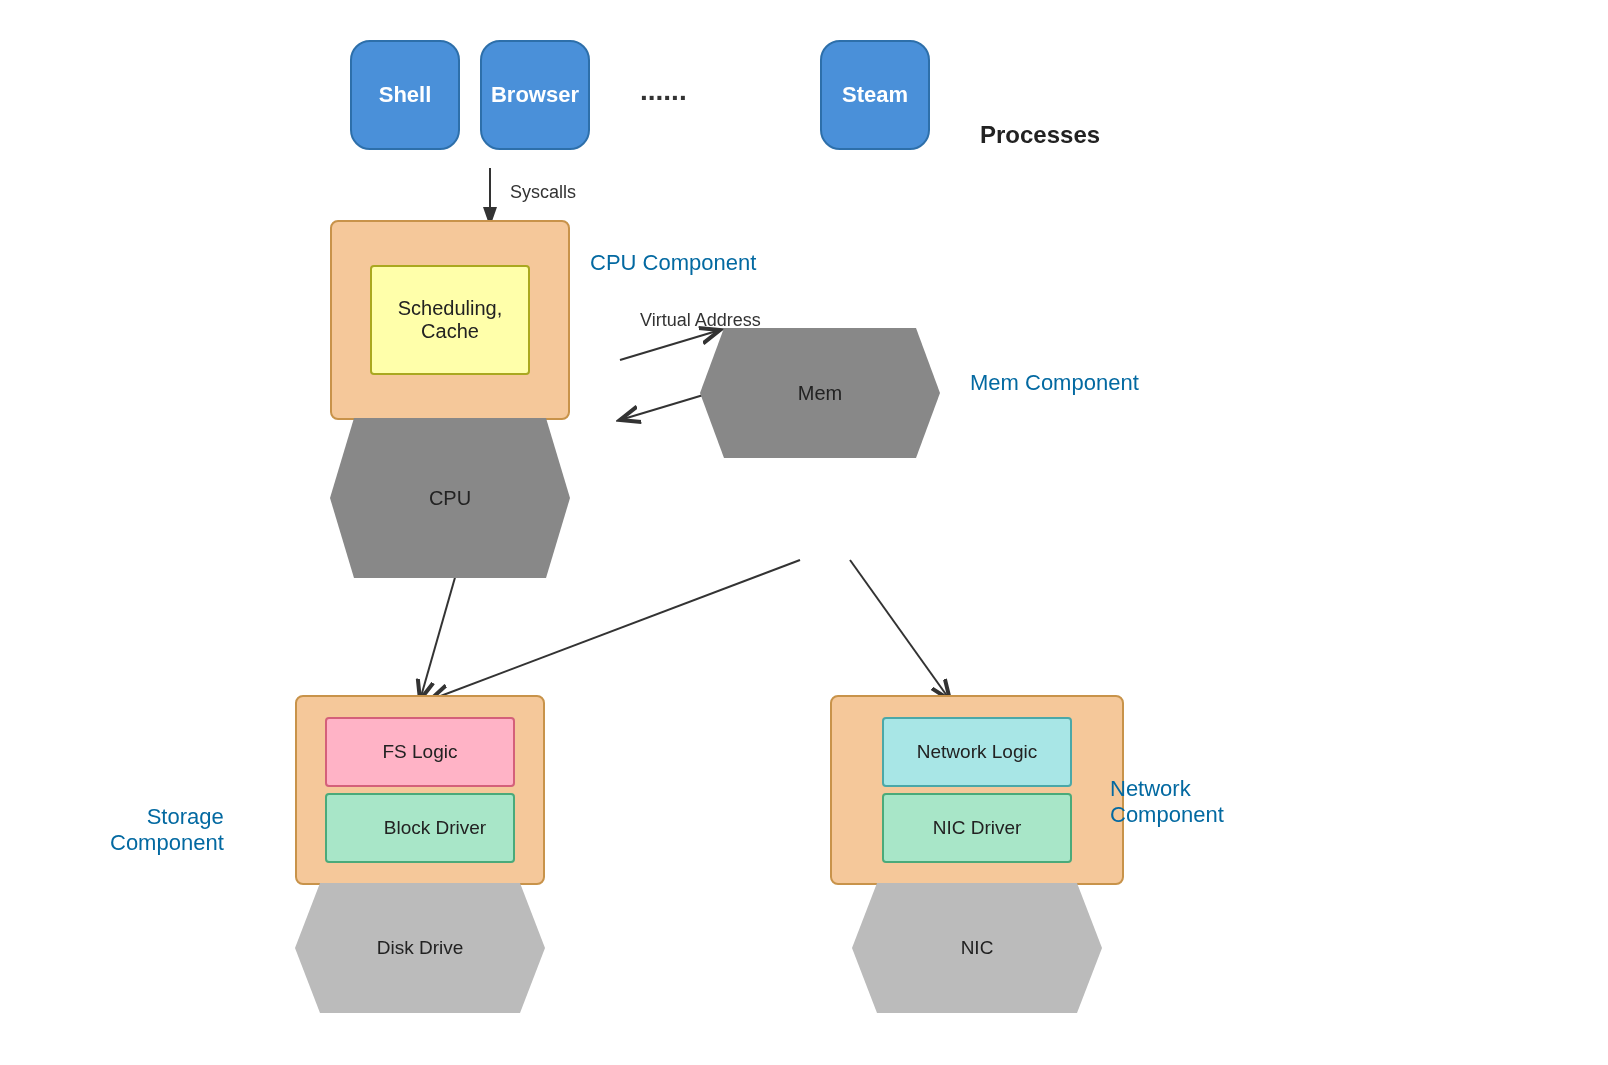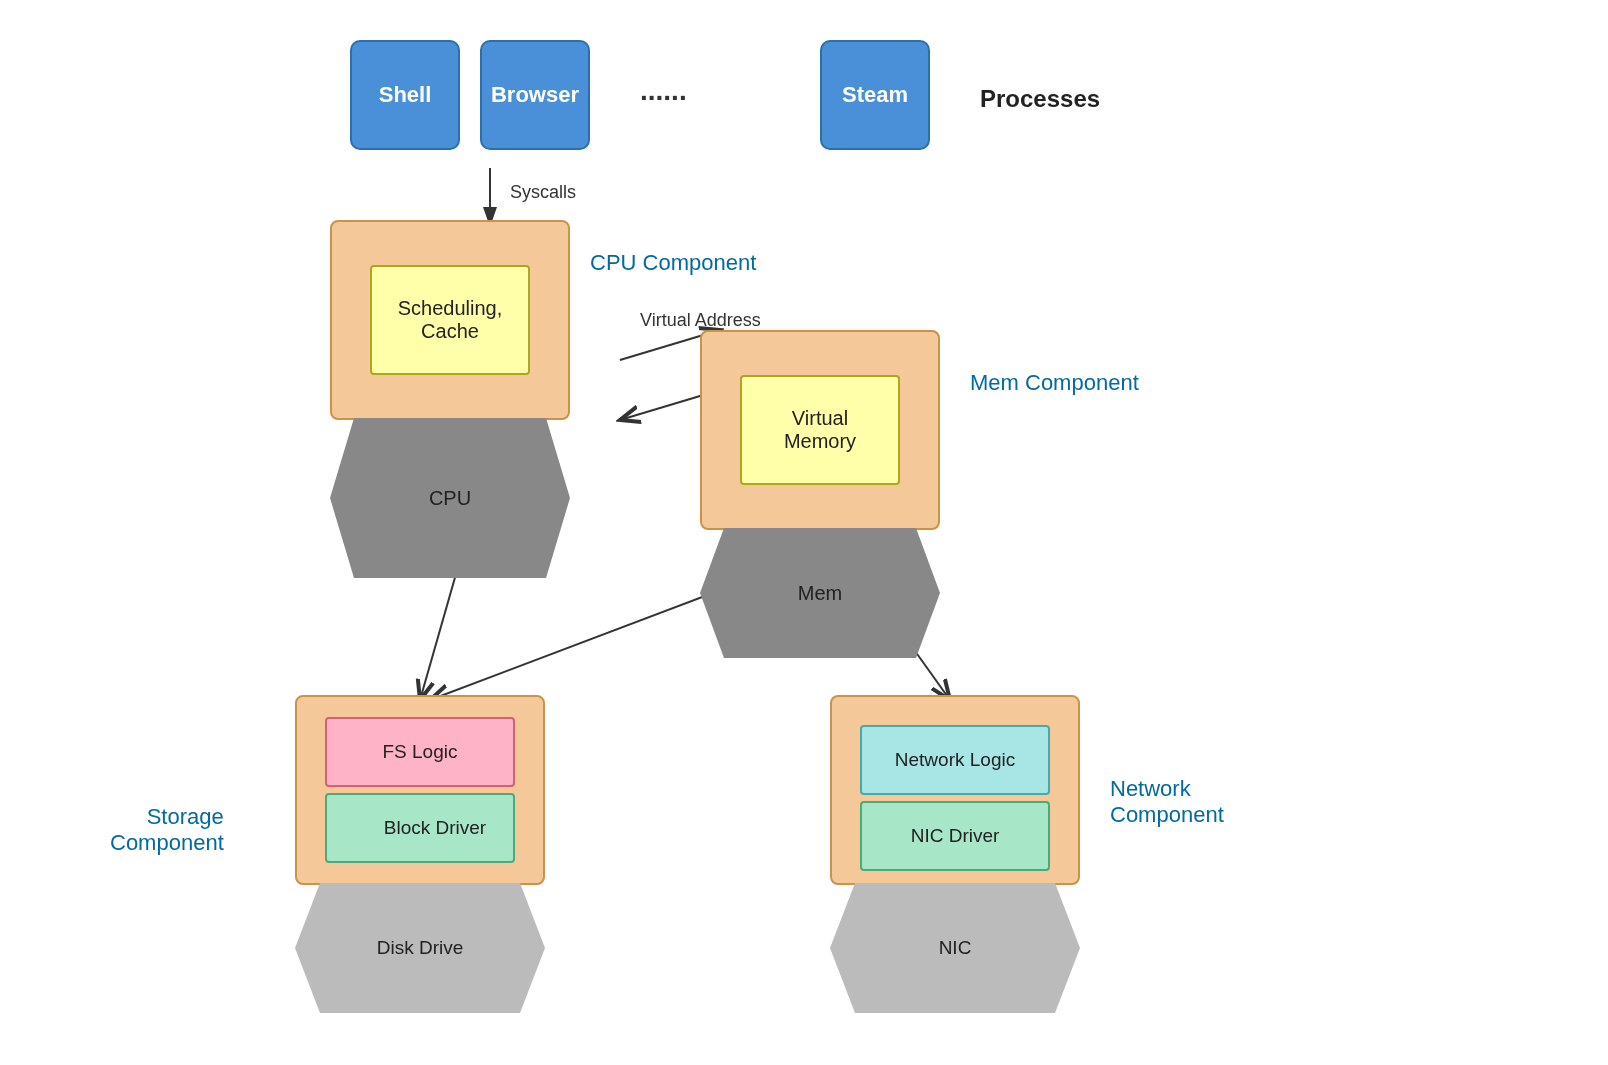--- a/index.html
+++ b/index.html
@@ -17,21 +17,21 @@
       top: 0; left: 0;
       width: 1608px;
       height: 1065px;
     }
 
     
     .process-box {
       position: absolute;
       background: #4a90d9;
       border: 2px solid #2d6faa;
-      border-radius: 10px;
+      border-radius: 20px;
       color: white;
       font-size: 22px;
       font-weight: bold;
       display: flex;
       align-items: center;
       justify-content: center;
       text-align: left;
       width: 110px;
       height: 110px;
     }
@@ -41,20 +41,21 @@
       font-size: 28px;
       color: #333;
       font-weight: bold;
     }
 
     .processes-label {
       position: absolute;
       font-size: 24px;
       font-weight: bold;
       color: #222;
+      margin-top: 36px;
     }
 
     
     .component-label {
       position: absolute;
       font-size: 22px;
       font-weight: normal;
       color: #0369a1;
     }
 
@@ -229,26 +230,20 @@
 
   <div class="component-label" style="left: 590px; top: 250px;">
     <span>CPU Component</span>
   </div>
 
   <div class="vaddr-label" style="left: 640px; top: 310px;">
     <span>Virtual Address</span>
   </div>
 
   <div class="computer" style="left: 700px; top: 330px;">
-    <div class="monitor" style="width: 240px; height: 200px;">
-      <div class="inner-box inner-box-yellow" style="width: 160px; height: 110px; white-space: pre-line; font-size: 20px; text-align:center;">
-        <span>Virtual
-Memory</span>
-      </div>
-    </div>
     <div class="hex-base hex-dark" style="width: 240px; height: 130px;">
       <span style="font-size:20px;">Mem</span>
     </div>
   </div>
 
   <div class="component-label" style="left: 970px; top: 370px;">
     <span>Mem Component</span>
   </div>
 
   <div class="computer" style="left: 295px; top: 695px;">
@@ -266,21 +261,21 @@
       <span style="font-size:19px;">Disk Drive</span>
     </div>
   </div>
 
   <div class="component-label" style="left: 110px; top: 778px; white-space: pre-line; text-align: right;">
     <span>Storage
 Component</span>
   </div>
 
   <div class="computer" style="left: 830px; top: 695px;">
-    <div class="monitor" style="width: 250px; height: 190px; justify-content: flex-end;">
+    <div class="monitor" style="width: 294px; height: 190px; justify-content: center;">
       <div class="stacked-boxes">
         <div class="inner-box inner-box-teal" style="width: 190px; height: 70px; font-size: 19px;">
           <span>Network Logic</span>
         </div>
         <div class="inner-box inner-box-green" style="width: 190px; height: 70px; font-size: 19px;">
           <span>NIC Driver</span>
         </div>
       </div>
     </div>
     <div class="hex-base hex-light" style="width: 250px; height: 130px;">

